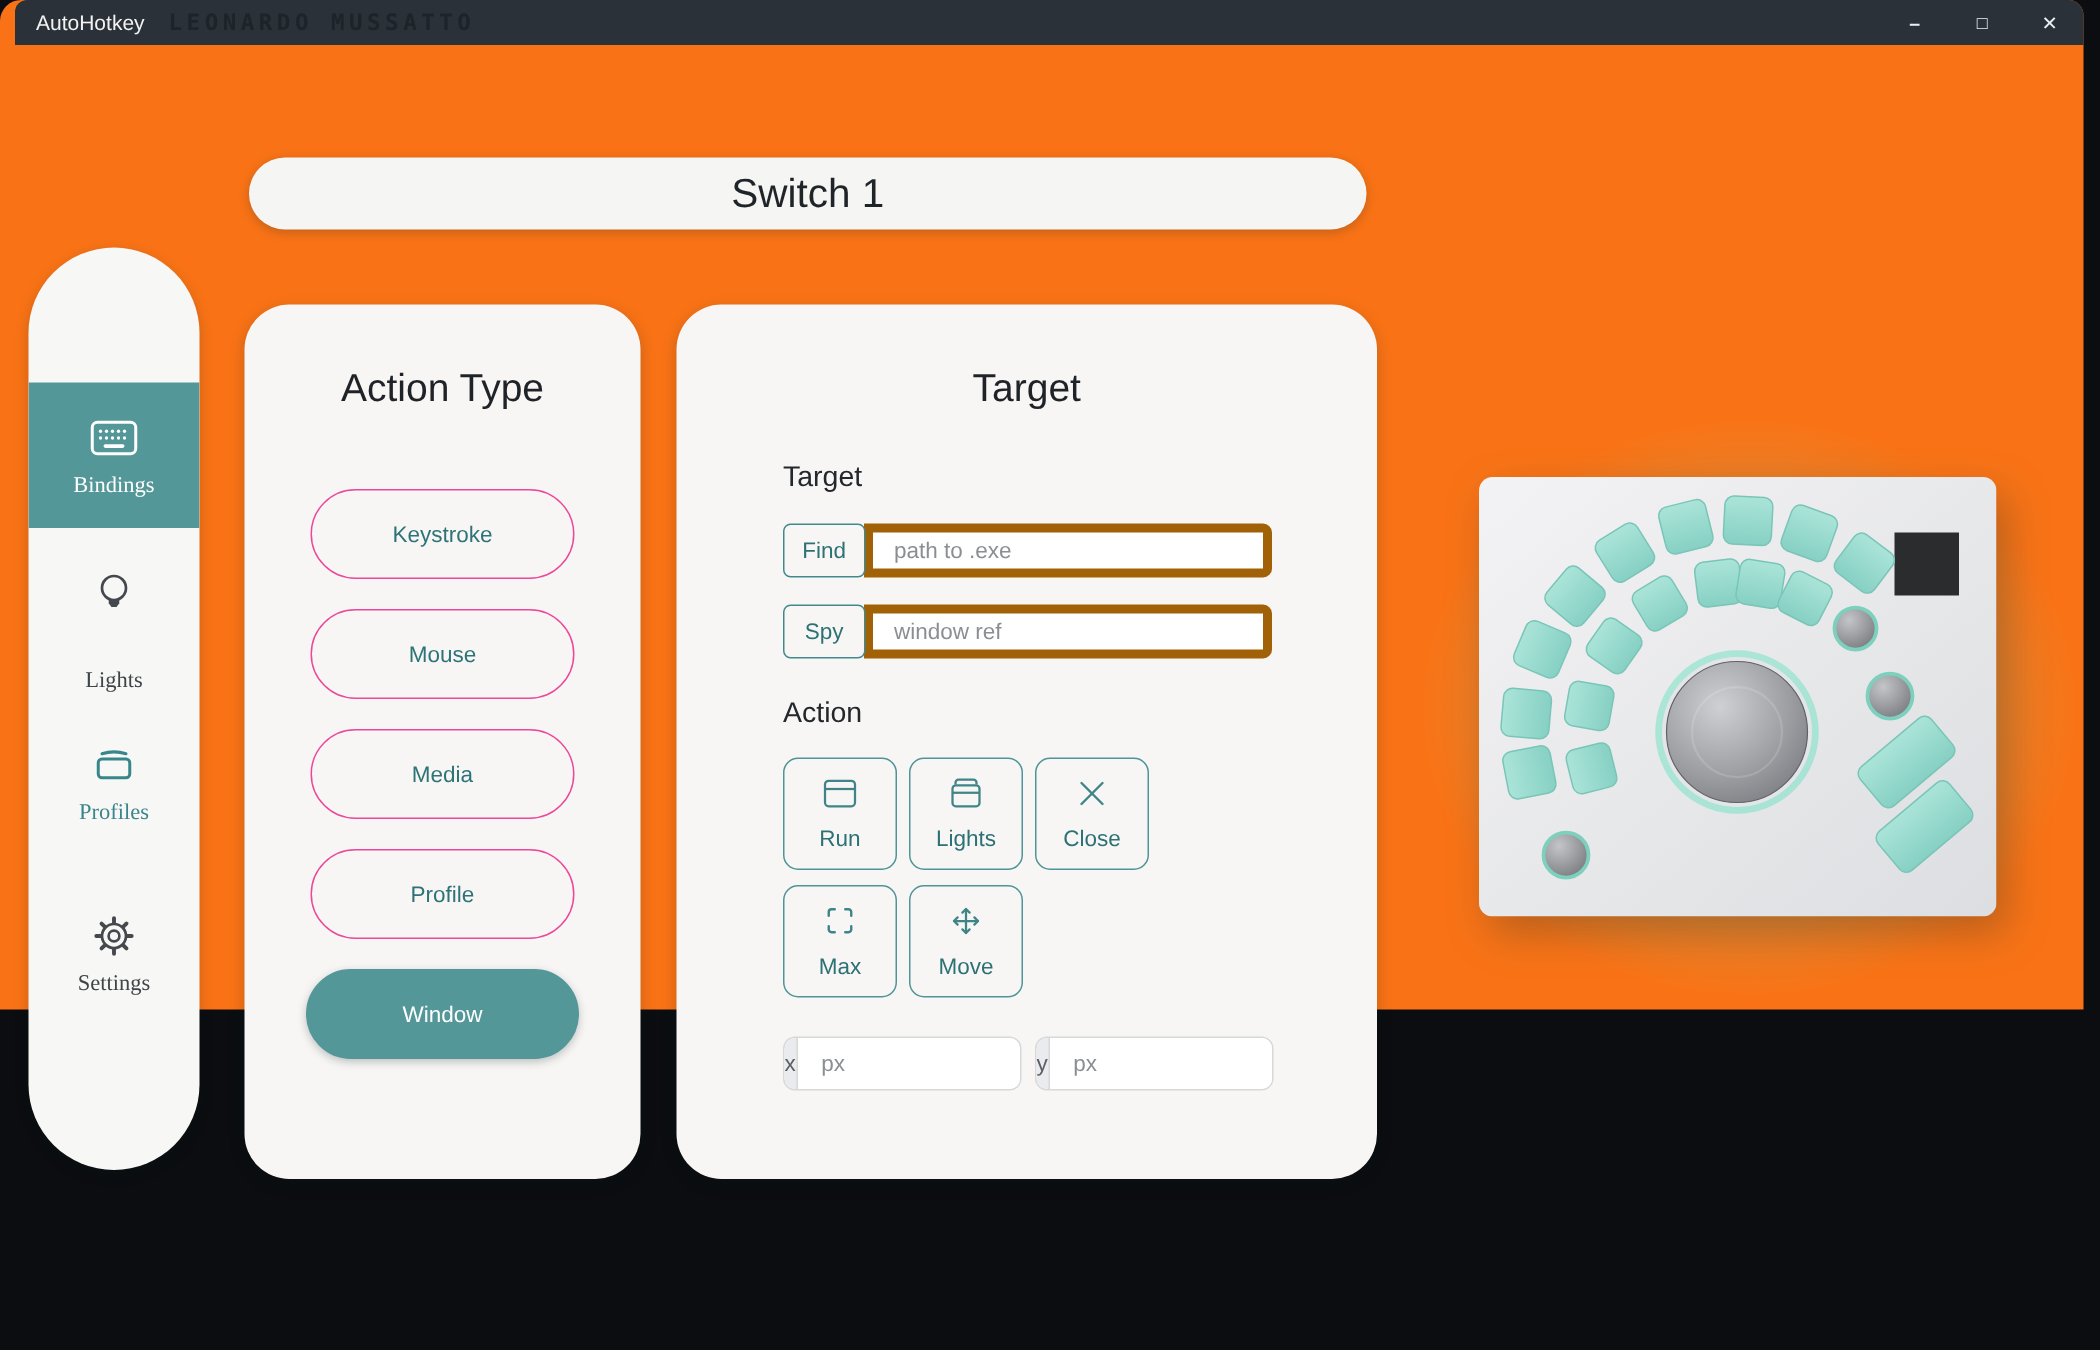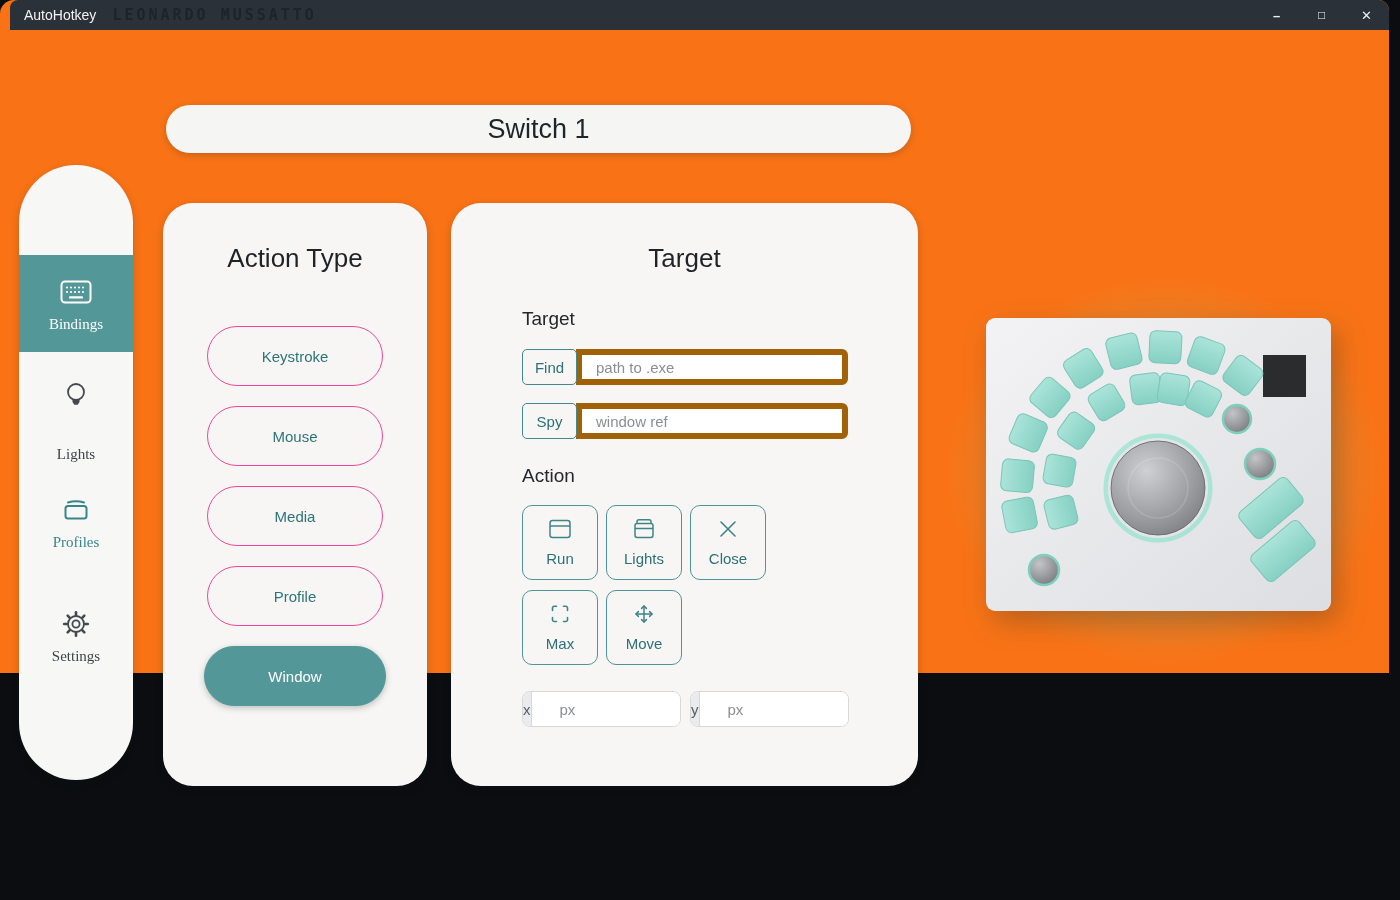--- a/index.html
+++ b/index.html
@@ -125,21 +125,21 @@
   .coord-row { position:absolute; left:71px; top:488px; display:flex; gap:9px; }
   .coord-group {
     display:flex; width:159px; height:36px;
     border:1px solid #d8d8d8; border-radius:8px; overflow:hidden; background:#fff;
   }
   .coord-prefix {
     width:34px; background:#e9ebee; color:#5b6065; font-size:15px;
     display:flex; align-items:center; justify-content:center;
     border-right:1px solid #d8d8d8;
   }
-  .coord-input { flex:1; border:none; padding:0 28px; font-size:15px; outline:none; color:#333; font-family:"Liberation Sans", sans-serif; }
+  .coord-input { flex:1; border:none; padding:0 16px; font-size:15px; outline:none; color:#333; font-family:"Liberation Sans", sans-serif; }
 
   
   .pad-glow {
     position:absolute; left:916px; top:252px; width:500px; height:440px;
     background:radial-gradient(ellipse at 50% 50%, rgba(104,233,190,.42) 0%, rgba(104,233,190,0) 62%);
     pointer-events:none;
   }
   .macropad { position:absolute; left:986px; top:318px; filter:drop-shadow(7px 11px 14px rgba(15,45,45,.28)); }
 </style>
 </head>

